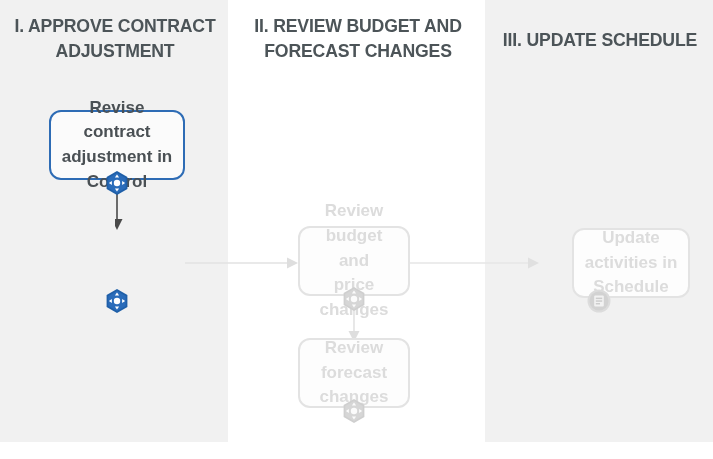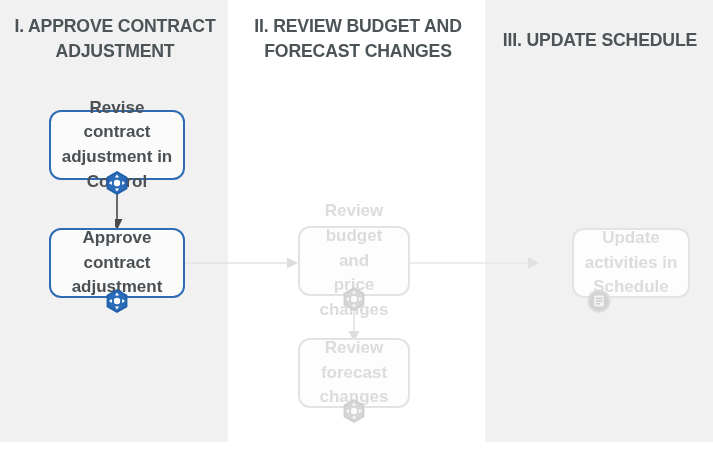--- a/index.html
+++ b/index.html
@@ -188,25 +188,20 @@
     <line x1="0" y1="9" x2="122" y2="9" stroke="#e6e6e6" stroke-width="1.6"></line>
     <polygon points="131,9 120,3.5 120,14.5" fill="#e0e0e0"></polygon>
   </svg>
 
   <div class="node active" id="node-revise">
     <span>Revise contract
 adjustment in
 Control</span>
   </div>
 
-  <div class="node active" id="node-approve">
-    <span>Approve
-contract
-adjustment</span>
-  </div>
 
   <div class="node inactive" id="node-budget">
     <span>Review
 budget and
 price changes</span>
   </div>
 
   <div class="node inactive" id="node-forecast">
     <span>Review
 forecast

